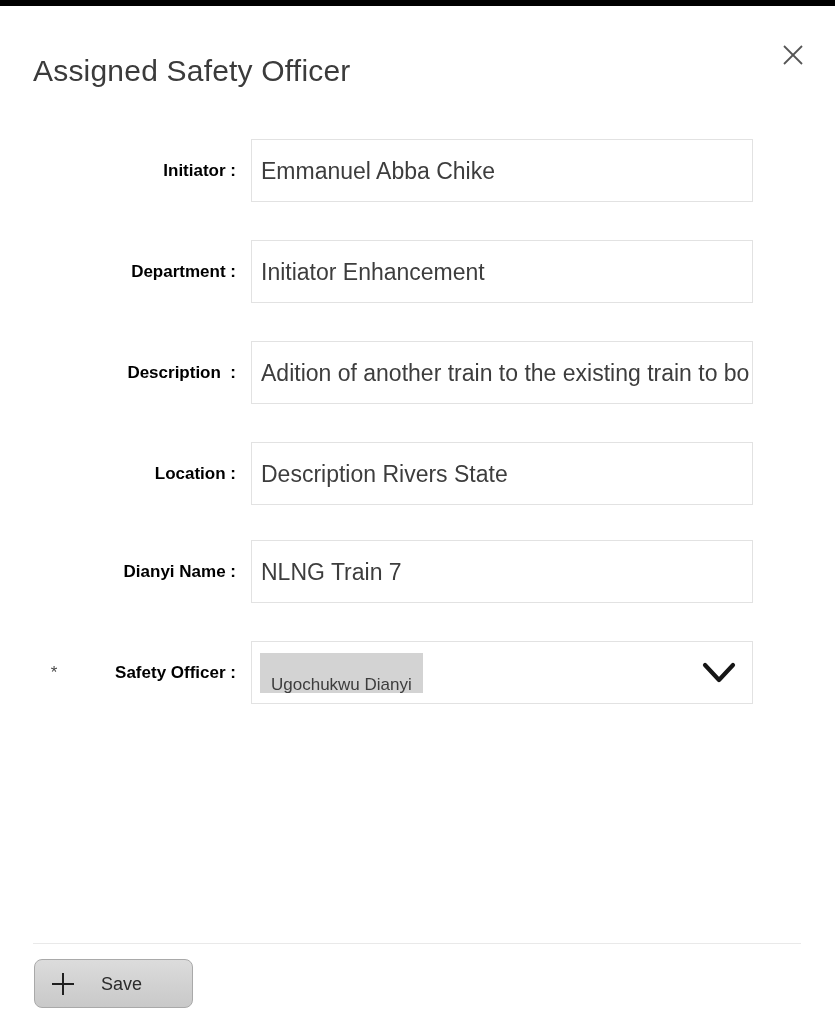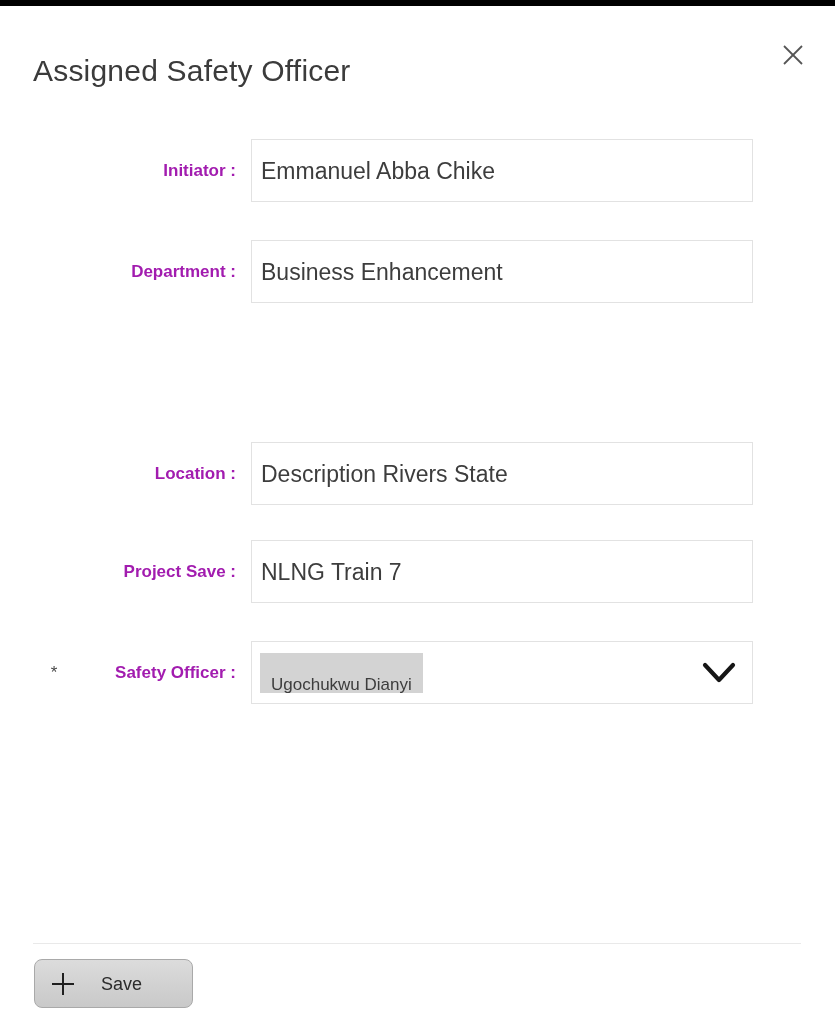--- a/index.html
+++ b/index.html
@@ -90,21 +90,21 @@
     line-height: 24px;
   }
   .field-label {
     position: absolute;
     left: 40px;
     width: 196px;
     top: 20px;
     text-align: right;
     font-size: 17px;
     font-weight: 700;
-    color: #a21caf;
+    color: #000000;
     line-height: 24px;
     white-space: pre;
   }
   .field-box {
     position: absolute;
     left: 251px;
     top: 0;
     width: 502px;
     height: 63px;
     border: 1px solid #e2e2e2;
@@ -227,34 +227,40 @@
     <div class="form-row" style="top:23px;">
       <div class="field-label">Initiator :</div>
       <div class="field-box">
         <div class="field-value">Emmanuel Abba Chike</div>
       </div>
     </div>
 
     <div class="form-row" style="top:124px;">
       <div class="field-label">Department :</div>
       <div class="field-box">
-        <div class="field-value">Business Enhancement</div>
-      </div>
-    </div>
-
+        <div class="field-value">Initiator Enhancement</div>
+      </div>
+    </div>
+
+    <div class="form-row" style="top:225px;">
+      <div class="field-label">Description  :</div>
+      <div class="field-box">
+        <div class="field-value">Adition of another train to the existing train to bo</div>
+      </div>
+    </div>
 
     <div class="form-row" style="top:326px;">
       <div class="field-label">Location :</div>
       <div class="field-box">
         <div class="field-value">Description Rivers State</div>
       </div>
     </div>
 
     <div class="form-row" style="top:424px;">
-      <div class="field-label">Project Save :</div>
+      <div class="field-label">Dianyi Name :</div>
       <div class="field-box">
         <div class="field-value">NLNG Train 7</div>
       </div>
     </div>
 
     <div class="form-row" style="top:525px;">
       <div class="required-mark">*</div>
       <div class="field-label">Safety Officer :</div>
       <div class="field-box dropdown">
         <div class="token-chip">Ugochukwu Dianyi</div>

